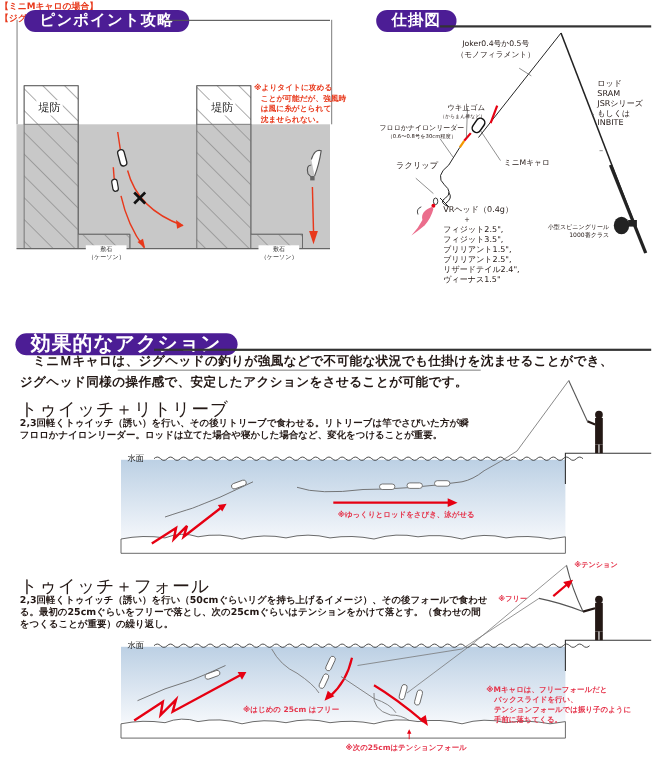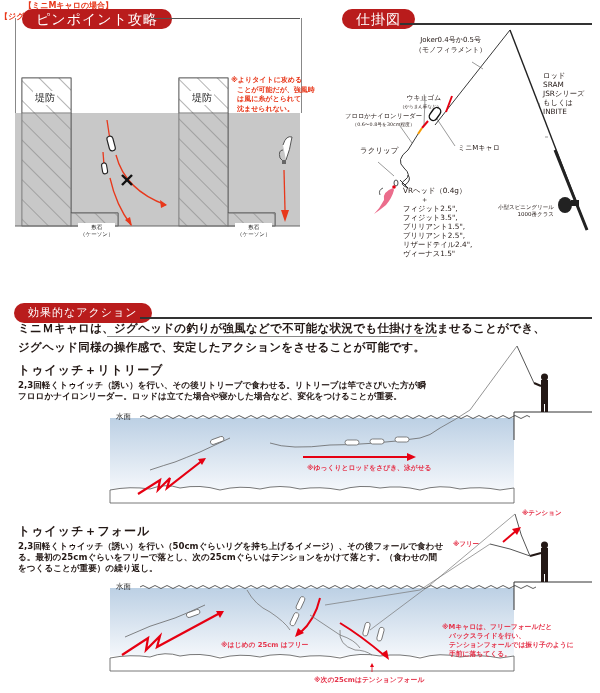--- a/index.html
+++ b/index.html
@@ -1,28 +1,28 @@
 <!DOCTYPE html>
 <html><head>
 <meta charset="utf-8">
 <style>
   html,body{margin:0;padding:0;background:#fff;}
   body{width:600px;height:693px;position:relative;overflow:hidden;font-family:"DejaVu Sans","Liberation Sans",sans-serif;color:#222;}
   .abs{position:absolute;}
-  .pill{position:absolute;background:#b91c1c;color:#fff;border-radius:12px;font-weight:normal;padding:0 14px;height:20px;line-height:20px;font-size:14px;letter-spacing:1px;white-space:nowrap;}
+  .pill{position:absolute;background:#4c1d95;color:#fff;border-radius:12px;font-weight:bold;padding:0 14px;height:20px;line-height:20px;font-size:14px;letter-spacing:1px;white-space:nowrap;}
   .rule{position:absolute;height:2px;background:#444;}
   .pink{color:#e5344b;}
   .tiny{font-size:5.5px;line-height:7px;}
   .panel-label{font-size:8px;font-weight:bold;color:#e8381b;white-space:nowrap;}
   .note{font-size:7px;line-height:9.5px;color:#e8381b;font-weight:bold;white-space:nowrap;}
   .txt{white-space:nowrap;}
   svg{position:absolute;overflow:visible;}
   .bodytext{font-size:11.5px;font-weight:bold;color:#231815;white-space:nowrap;letter-spacing:0.3px;}
   .bodytext2{font-size:8.6px;line-height:11px;font-weight:bold;color:#231815;white-space:nowrap;}
-  .subhead{font-size:12px;color:#231815;white-space:nowrap;letter-spacing:1px;font-weight:bold;}
+  .subhead{font-size:16px;color:#231815;white-space:nowrap;letter-spacing:1px;}
   .lbl{font-size:6.8px;color:#231815;white-space:nowrap;}
 </style>
 </head>
 <body>
 
 <div>
   <div class="pill" style="left:22px;top:9px;">ピンポイント攻略</div>
   <div class="rule" style="left:150px;top:18px;width:150px;height:1px;background:#555;"></div>
 
   <div class="abs" style="left:15px;top:18px;width:285px;height:95px;border-left:1px solid #888;border-right:1px solid #888;"></div>
@@ -72,21 +72,21 @@
     <line x1="122" y1="175" x2="132" y2="185" stroke="#111" stroke-width="2.4"></line>
     <line x1="132" y1="175" x2="122" y2="185" stroke="#111" stroke-width="2.4"></line>
 
     <path d="M283,145 Q286,135 292,137 Q290,150 286,160" stroke="#555" stroke-width="1" fill="#fff"></path>
     <path d="M283,150 Q278,150 280,158 L283,161" stroke="#555" stroke-width="1" fill="none"></path>
     <rect x="282" y="160" width="4" height="4" fill="#666"></rect>
     <line x1="284" y1="170" x2="285" y2="210" stroke="#e8381b" stroke-width="1.3"></line>
     <polygon points="285,222 281,210 289,210" fill="#e8381b"></polygon>
   </svg>
 
-  <div class="panel-label" style="left:27px;top:46px;padding-left:24px;">【ミニMキャロの場合】</div>
+  <div class="panel-label" style="left:27px;top:46px;">【ミニMキャロの場合】</div>
   <div class="panel-label" style="left:182px;top:46px;">【ジグヘッドの場合】</div>
 
   <div class="abs note" style="left:231px;top:76px;">
     <div>※よりタイトに攻める</div>
     <div style="padding-left:6px">ことが可能だが、強風時</div>
     <div style="padding-left:6px">は風に糸がとられて</div>
     <div style="padding-left:6px">沈ませられない。</div>
   </div>
 
   <div class="abs txt" style="left:33px;top:91px;font-size:10px;background:#fff;padding:0 2px;">堤防</div>
@@ -170,24 +170,24 @@
     <div>フィジット2.5",</div>
     <div>フィジット3.5",</div>
     <div>ブリリアント1.5",</div>
     <div>ブリリアント2.5",</div>
     <div>リザードテイル2.4",</div>
     <div>ヴィーナス1.5"</div>
   </div>
 </div>
 
 <div>
-  <div class="pill" style="left:14px;top:303px;font-size:11px;">効果的なアクション</div>
+  <div class="pill" style="left:14px;top:303px;font-size:18px;">効果的なアクション</div>
   <div class="rule" style="left:140px;top:317px;width:452px;height:1.5px;background:#333;"></div>
 
-  <div class="abs bodytext" style="left:18px;top:321px;">ミニＭキャロは、ジグヘッドの釣りが強風などで不可能な状況でも仕掛けを沈ませることができ、</div>
+  <div class="abs bodytext" style="left:30px;top:321px;">ミニＭキャロは、ジグヘッドの釣りが強風などで不可能な状況でも仕掛けを沈ませることができ、</div>
   <div class="abs" style="left:107px;top:336px;width:330px;height:1px;background:#888;"></div>
   <div class="abs bodytext" style="left:18px;top:340px;">ジグヘッド同様の操作感で、安定したアクションをさせることが可能です。</div>
 
   <div class="abs subhead" style="left:18px;top:362px;">トゥイッチ＋リトリーブ</div>
   <div class="abs bodytext2" style="left:18px;top:380px;">
     <div>2,3回軽くトゥイッチ（誘い）を行い、その後リトリーブで食わせる。リトリーブは竿でさびいた方が瞬</div>
     <div>フロロかナイロンリーダー。ロッドは立てた場合や寝かした場合など、変化をつけることが重要。</div>
   </div>
 
   <svg width="600" height="693" style="left:0;top:0;">

